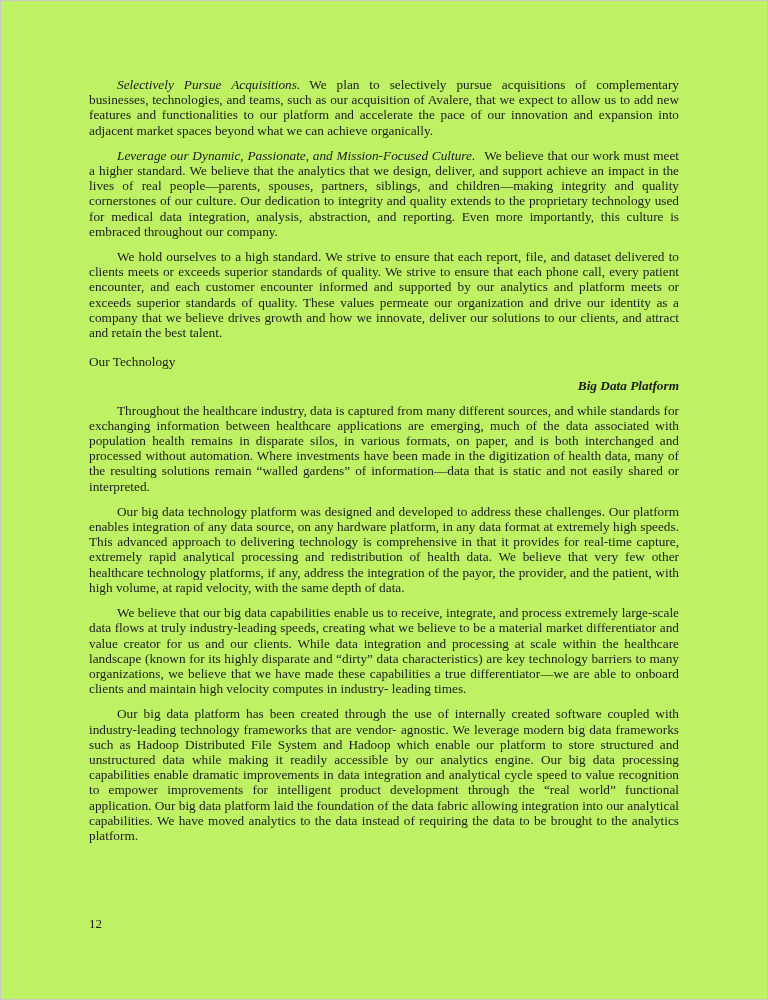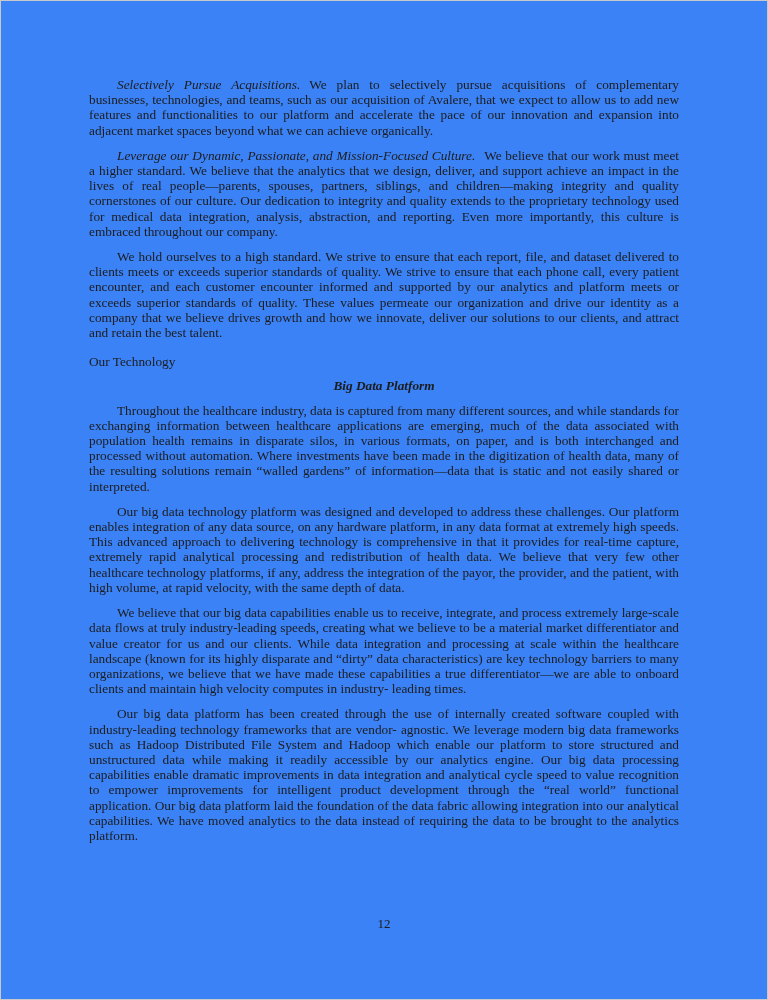--- a/index.html
+++ b/index.html
@@ -15,21 +15,21 @@
   }
   .page {
     box-sizing: border-box;
     width: 768px;
     height: 1000px;
     border: 1px solid #c9c9c9;
     padding: 76px 88px 68px 88px;
     display: flex;
     flex-direction: column;
     overflow: hidden;
-    background: #3b82f6;
+    background: #bef264;
   }
   .content {
     width: 100%;
   }
   p.body-para {
     margin: 0 0 10px 0;
     font-size: 13.3px;
     line-height: 15.2px;
     text-align: justify;
     text-indent: 28px;
@@ -44,25 +44,25 @@
     line-height: 15.2px;
     font-weight: normal;
     text-align: left;
   }
   h3.subsection-heading {
     margin: 0 0 9px 0;
     font-size: 13.3px;
     line-height: 15.2px;
     font-weight: bold;
     font-style: italic;
-    text-align: center;
+    text-align: right;
   }
   .page-number {
     margin-top: auto;
-    text-align: center;
+    text-align: left;
     font-size: 13px;
     line-height: 15px;
     padding-top: 12px;
   }
 </style>
 </head>
 <body>
 
 <div class="page">
   <div class="content">

